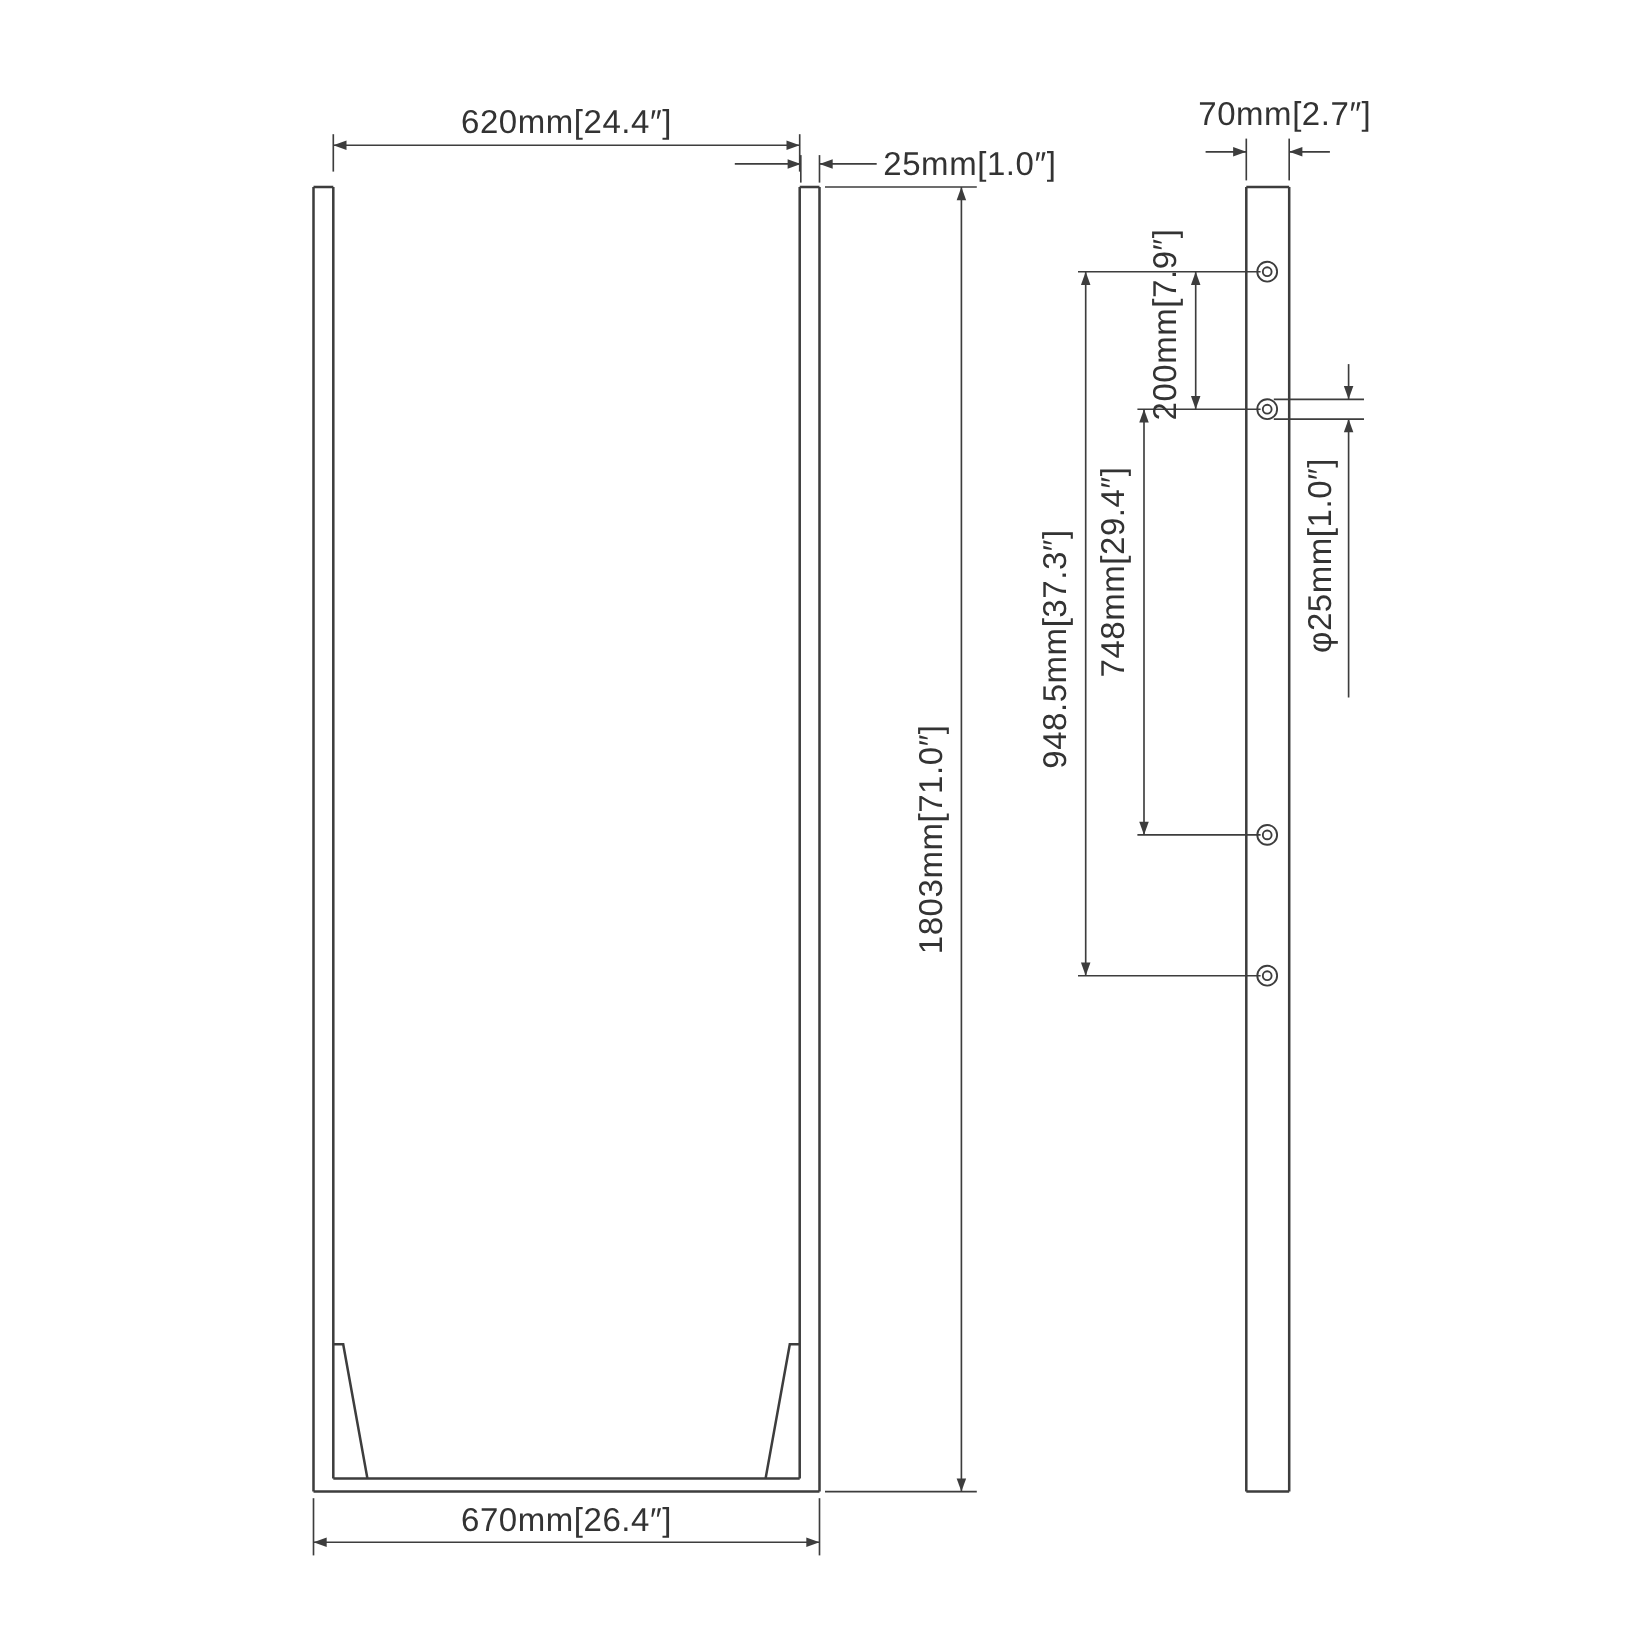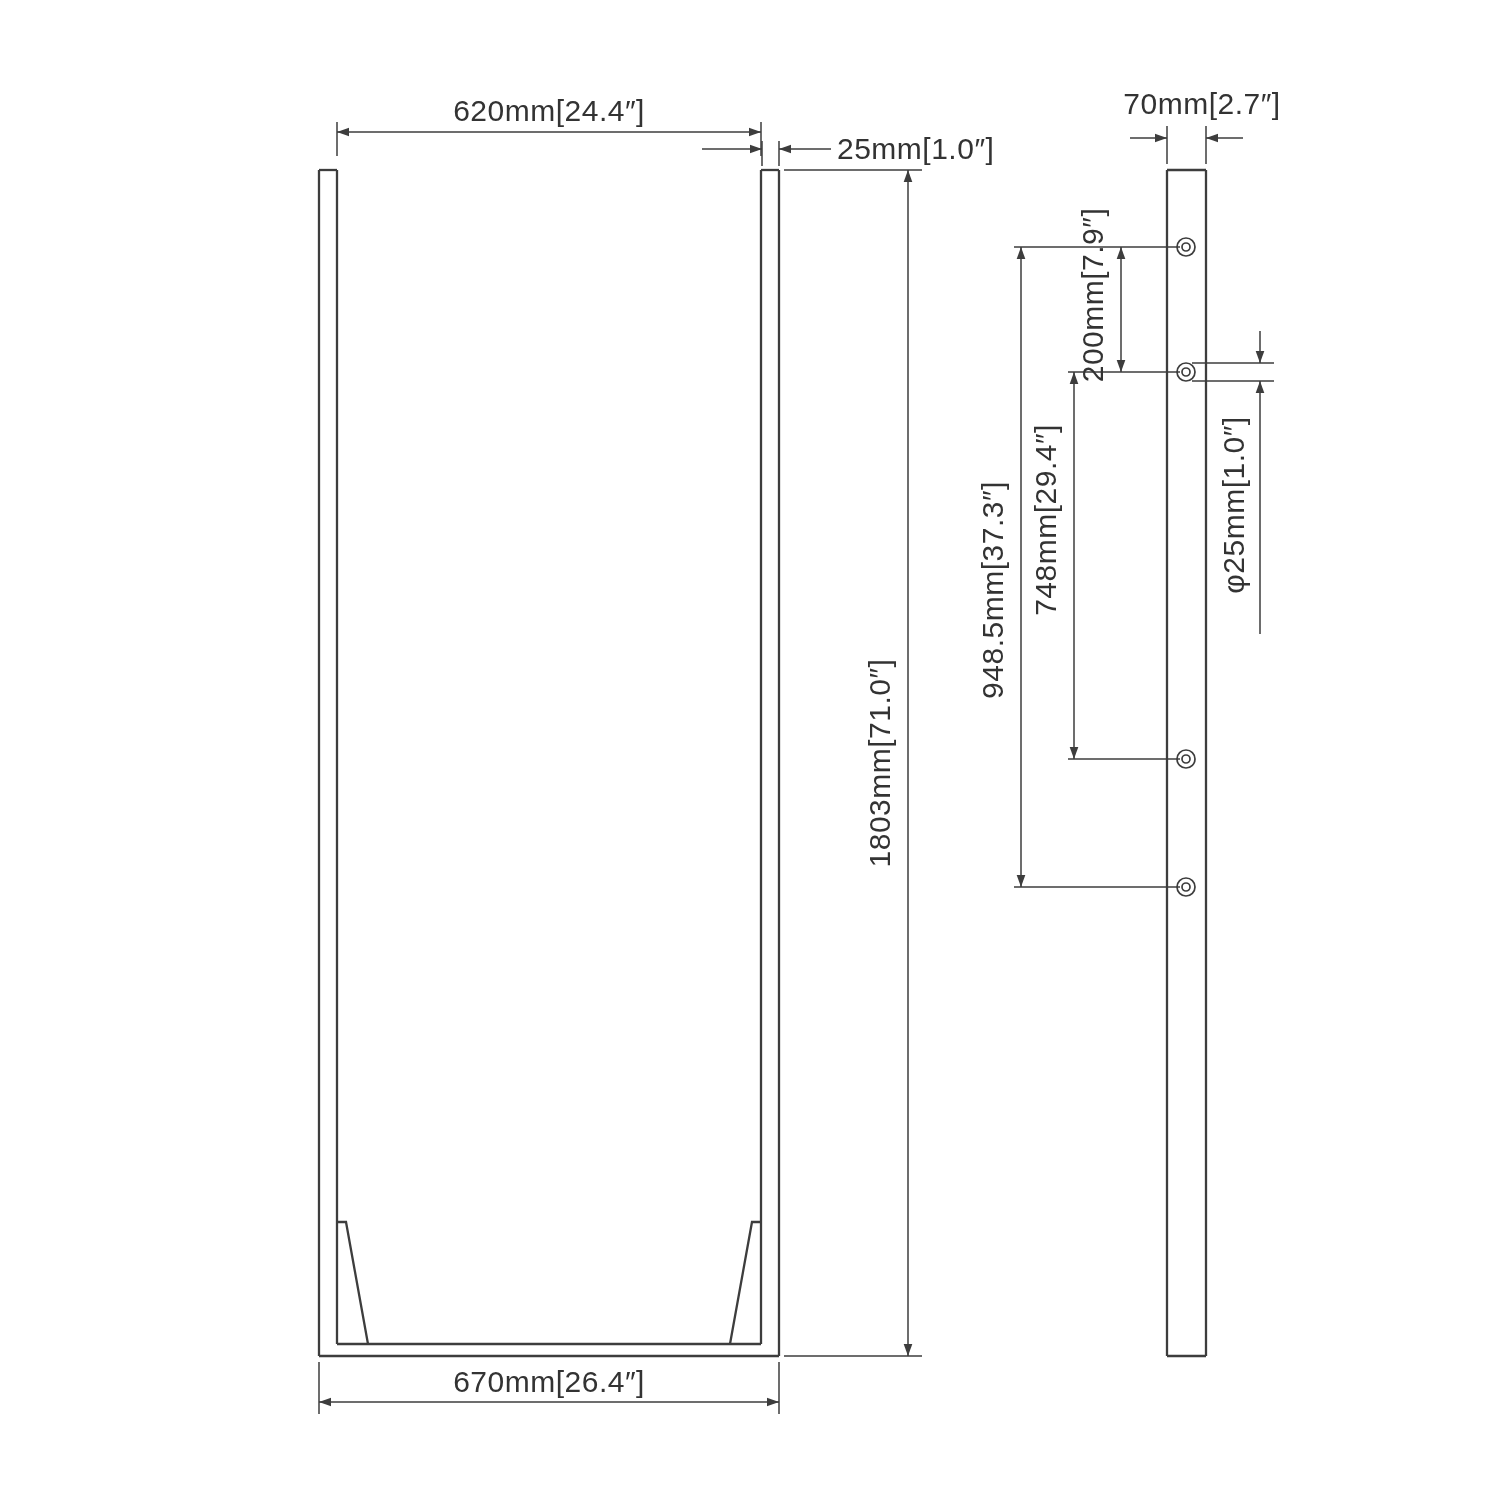--- a/index.html
+++ b/index.html
@@ -1,17 +1,17 @@
 <!DOCTYPE html>
 <html style="--line-color: #3d3d3d; --text-color: #333333; --bg-color: #ffffff;"><head>
 <meta charset="utf-8">
 <style>
   :root { --line-color:#3d3d3d; --text-color:#333333; --bg-color:#ffffff; }
   html,body { margin:0; padding:0; background:var(--bg-color); }
-  .canvas { width:1217px; height:1500px; position:relative; background:var(--bg-color);margin-left:34px; }
+  .canvas { width:1217px; height:1500px; position:relative; background:var(--bg-color); }
   svg { display:block; }
   svg line, svg polyline { stroke:var(--line-color); fill:none; }
   svg circle { stroke:var(--line-color); fill:none; }
   marker path { fill:var(--line-color); stroke:none; }
   svg text {
     fill:var(--text-color);
     font-family:"Liberation Sans", sans-serif;
     font-size:30px;
     letter-spacing:0.5px;
   }

